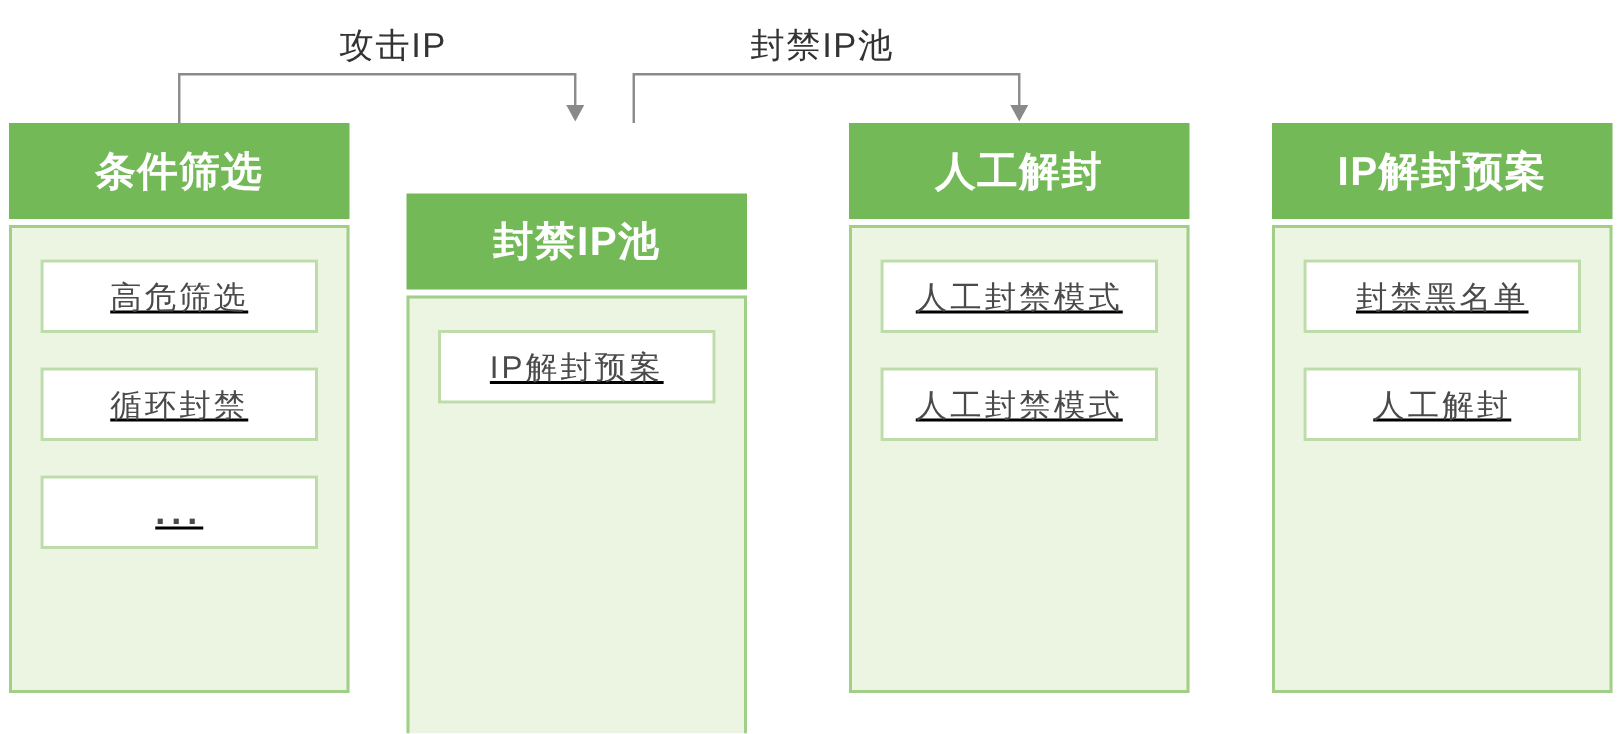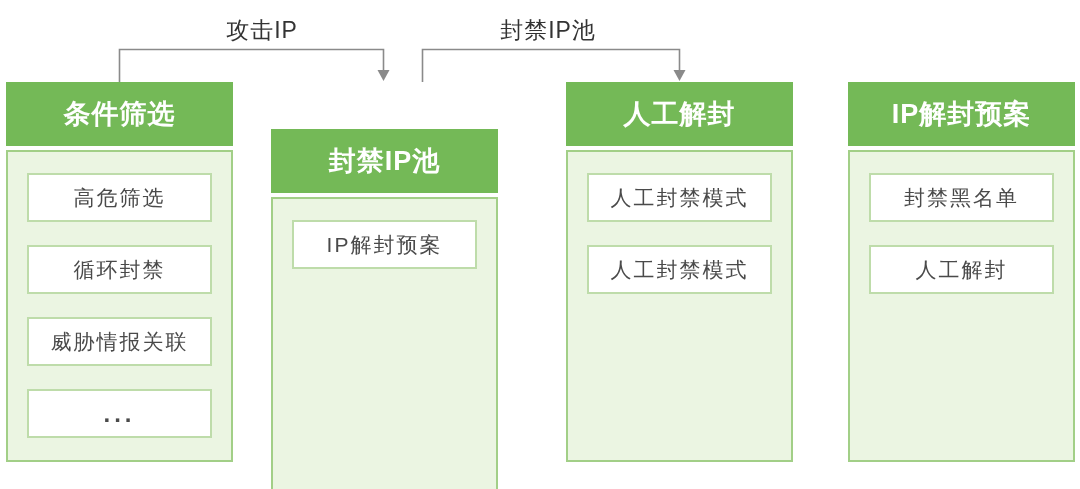--- a/index.html
+++ b/index.html
@@ -44,21 +44,21 @@
     letter-spacing:1px;
     display:flex;align-items:center;justify-content:center;
   }
   .card-body{
     margin-top:4px;
     height:312px;
     box-sizing:border-box;
     border:2px solid var(--body-border);
     background:var(--body-fill);
     padding:21px 19px;
-    display:flex;flex-direction:column;gap:23px;
+    display:flex;flex-direction:column;gap:23px;text-decoration:underline;
   }
   .item{
     height:49px;flex:0 0 49px;
     box-sizing:border-box;
     background:#ffffff;
     border:2px solid var(--item-border);
     color:var(--item-text);
     font-size:21px;
     letter-spacing:2px;
     display:flex;align-items:center;justify-content:center;
@@ -80,21 +80,20 @@
 
   <div class="connector-label" id="lbl-attack">攻击IP</div>
 
   <div class="connector-label" id="lbl-ban">封禁IP池</div>
 
   <div class="card" id="card-1">
     <div class="card-header">条件筛选</div>
     <div class="card-body">
       <div class="item">高危筛选</div>
       <div class="item">循环封禁</div>
-      <div class="item">威胁情报关联</div>
       <div class="item ellipsis">...</div>
     </div>
   </div>
 
   <div class="card" id="card-2">
     <div class="card-header">封禁IP池</div>
     <div class="card-body">
       <div class="item">IP解封预案</div>
     </div>
   </div>

